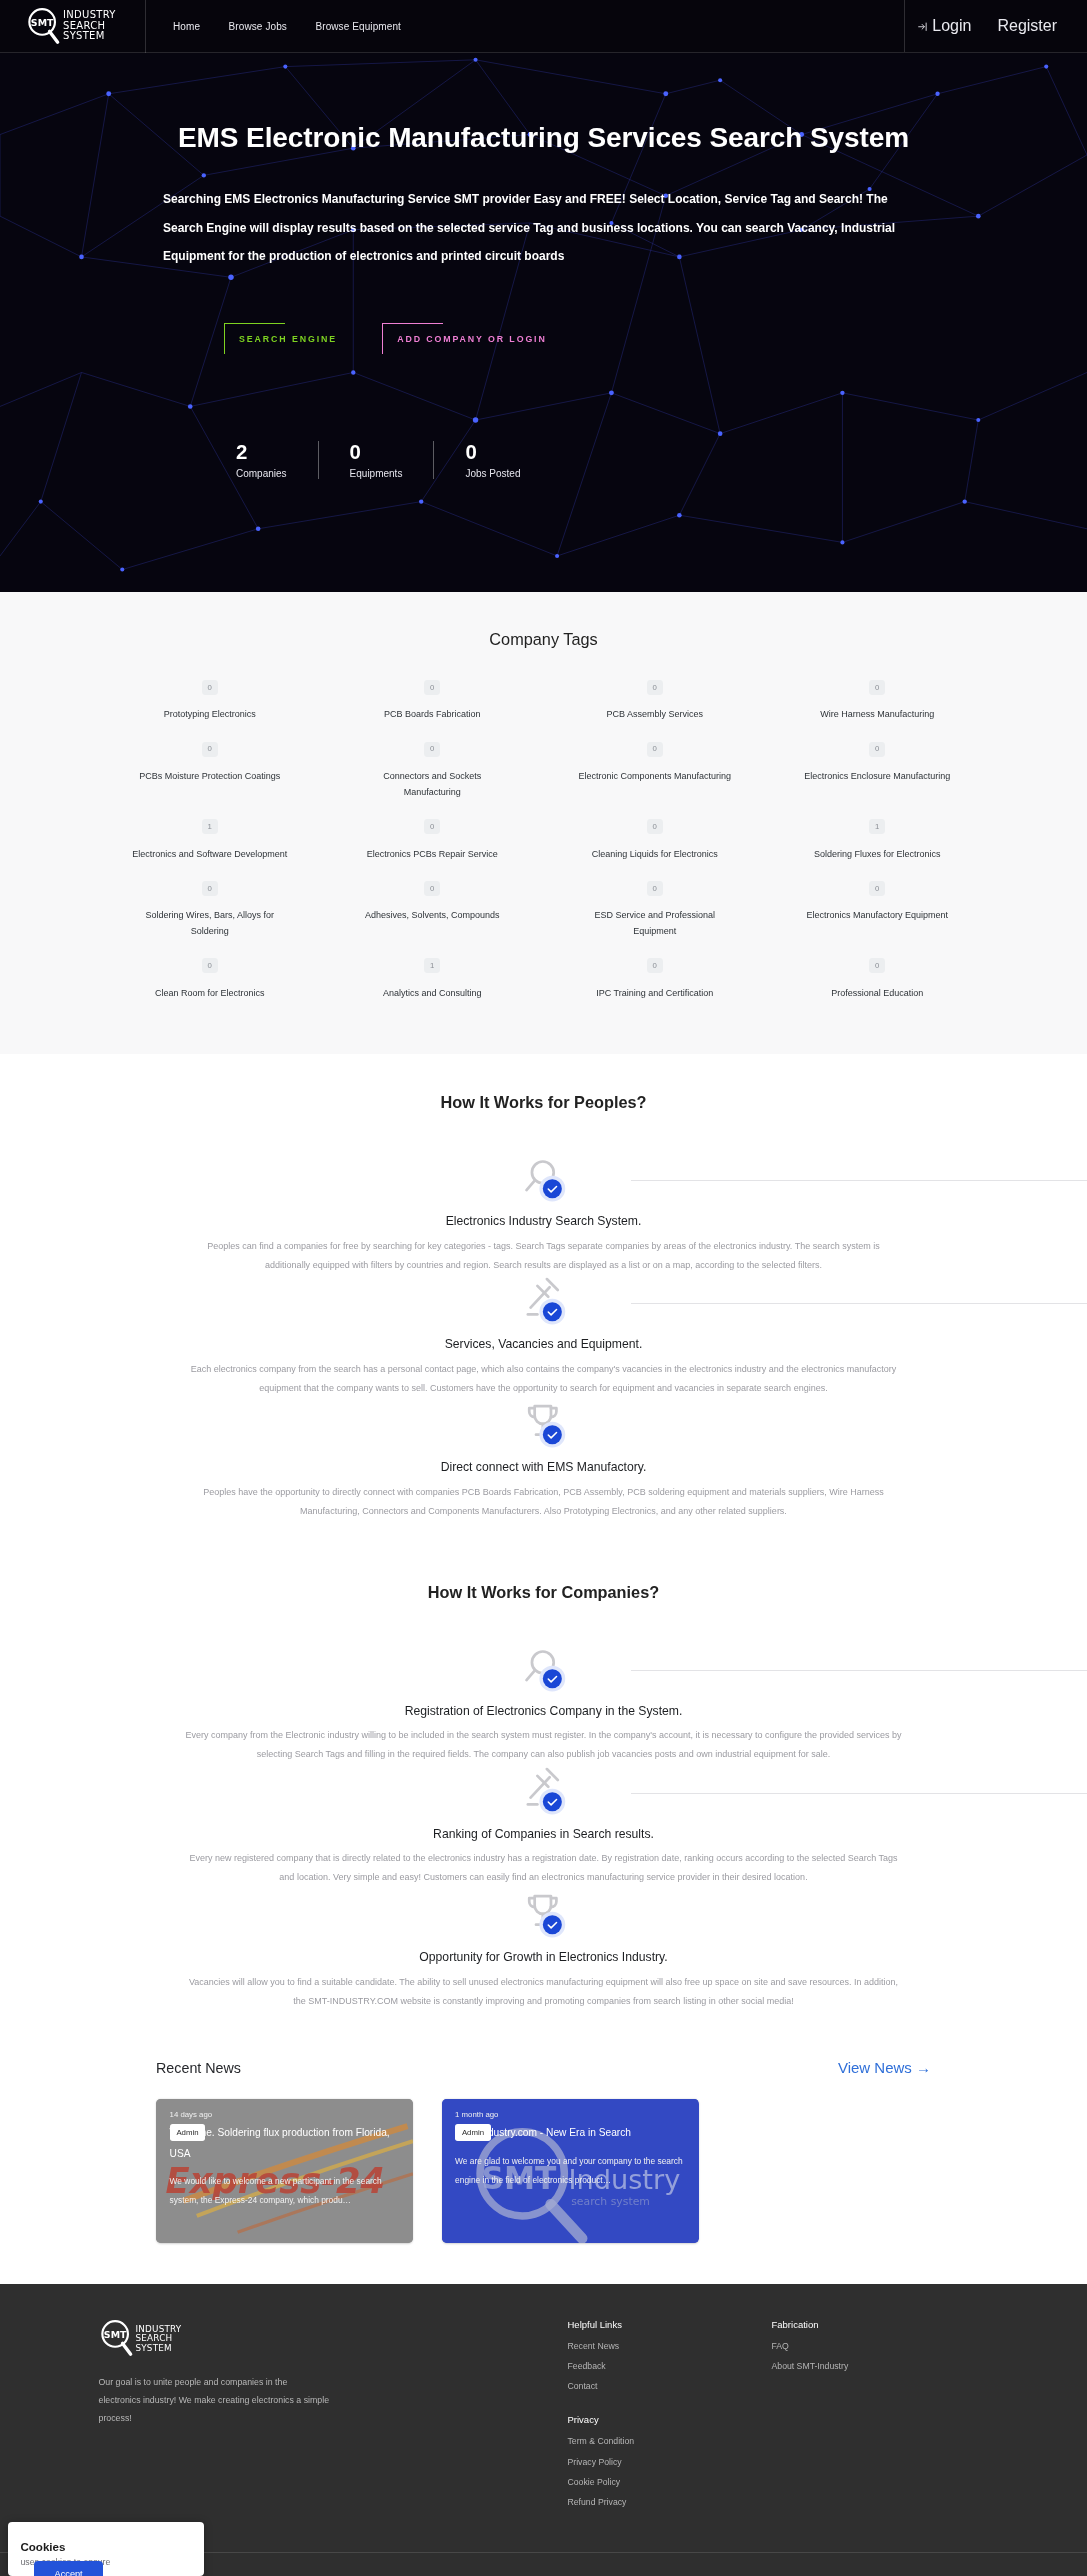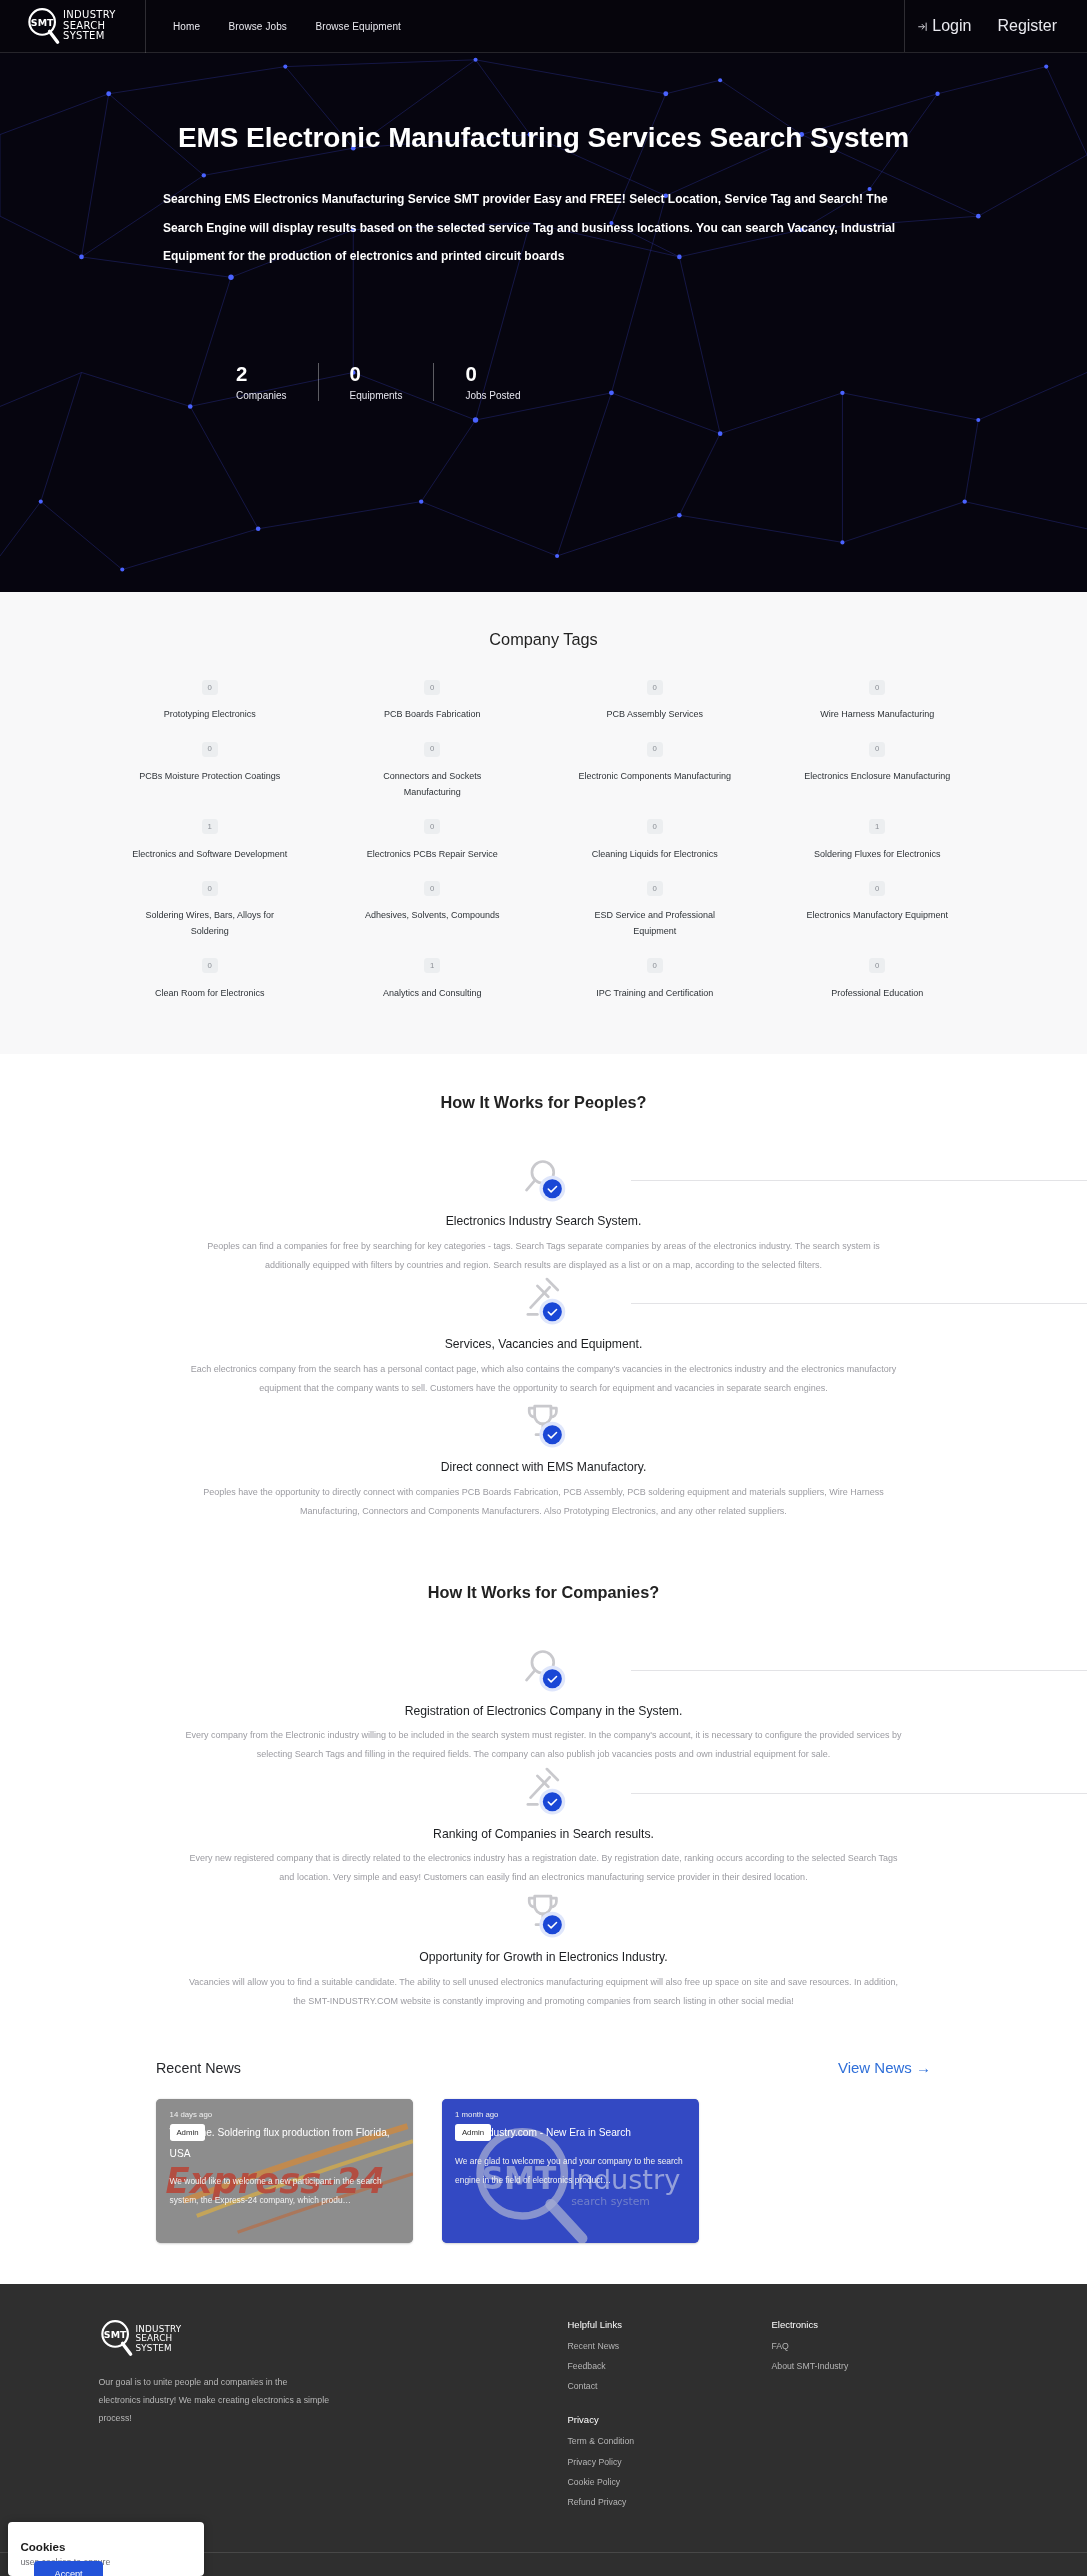--- a/index.html
+++ b/index.html
@@ -449,20 +449,30 @@
       <circle cx="180" cy="760" r="3"></circle>
           <circle cx="900" cy="250" r="3"></circle>
       <circle cx="1280" cy="200" r="3"></circle>
     </g>
   </svg>
 
   <div class="hero-inner">
     <h1 class="hero-title">EMS Electronic Manufacturing Services Search System</h1>
     <p class="hero-sub">Searching EMS Electronics Manufacturing Service SMT provider Easy and FREE! Select Location, Service Tag and Search! The Search Engine will display results based on the selected service Tag and business locations. You can search Vacancy, Industrial Equipment for the production of electronics and printed circuit boards</p>
 
+    <div class="hero-tabs">
+      <div class="hero-tab tab-search">
+        <span class="corner"></span>
+        <span>SEARCH ENGINE</span>
+      </div>
+      <div class="hero-tab tab-add">
+        <span class="corner"></span>
+        <span>ADD COMPANY OR LOGIN</span>
+      </div>
+    </div>
 
     <div class="hero-stats">
       <div class="stat">
         <div class="stat-num">2</div>
         <div class="stat-label">Companies</div>
       </div>
       <div class="stat">
         <div class="stat-num">0</div>
         <div class="stat-label">Equipments</div>
       </div>
@@ -740,21 +750,21 @@
       <a class="footer-link" href="#">Feedback</a>
       <a class="footer-link" href="#">Contact</a>
       <div class="footer-col-title second">Privacy</div>
       <a class="footer-link" href="#">Term &amp; Condition</a>
       <a class="footer-link" href="#">Privacy Policy</a>
       <a class="footer-link" href="#">Cookie Policy</a>
       <a class="footer-link" href="#">Refund Privacy</a>
     </div>
 
     <div>
-      <div class="footer-col-title">Electronics</div>
+      <div class="footer-col-title">Fabrication</div>
       <a class="footer-link" href="#">FAQ</a>
       <a class="footer-link" href="#">About SMT-Industry</a>
     </div>
   </div>
 
   <div class="footer-bottom">
     <div class="copyright">devolop by CONFIDENCE TECHNOLOGY</div>
     <div class="social-wrap">
       <a href="#">
         <svg class="social-ic" viewBox="0 0 26 26">

